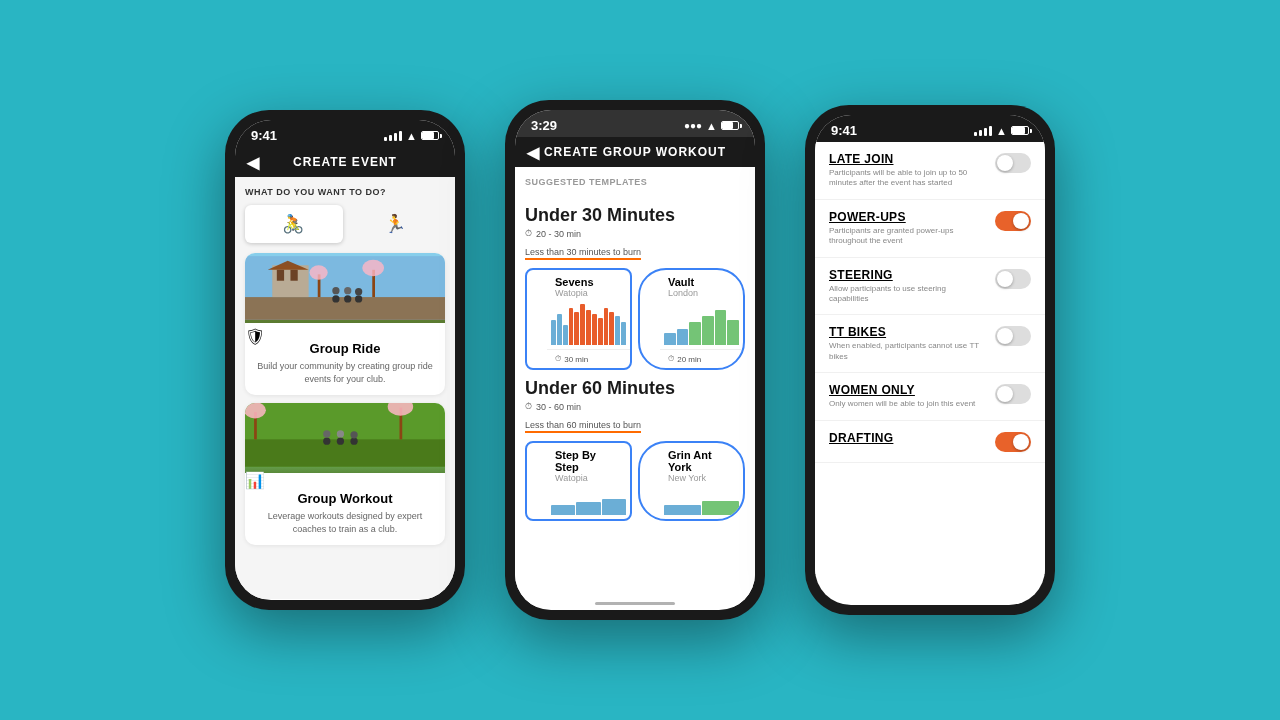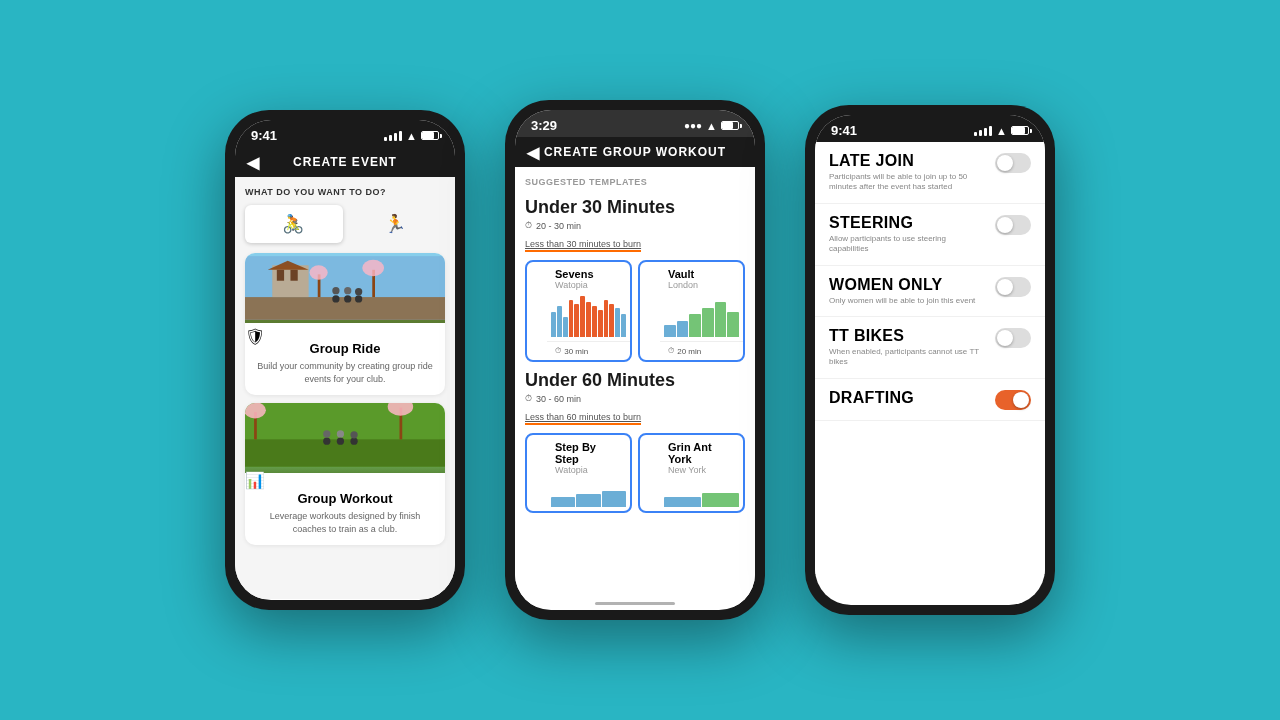--- a/index.html
+++ b/index.html
@@ -158,21 +158,21 @@
       background: white;
       height: calc(100% - 60px);
       overflow: hidden;
       padding: 10px;
     }
     .suggested-label {
       font-size: 9px;
       font-weight: 700;
       letter-spacing: 0.5px;
       color: #999;
-      margin-bottom: 10px;
+      margin-bottom: 18px;
       text-transform: uppercase;
     }
     .template-section-title {
       font-size: 18px;
       font-weight: 700;
       color: #1a1a1a;
       margin-bottom: 2px;
     }
     .template-meta {
       display: flex;
@@ -182,21 +182,20 @@
       color: #555;
       margin-bottom: 2px;
     }
     .template-sub {
       font-size: 9px;
       color: #555;
       border-bottom: 2px solid #ff6b00;
       display: inline-block;
       padding-bottom: 1px;
       margin-bottom: 8px;
-      text-decoration: underline;
     }
     .workout-cards-row {
       display: flex;
       gap: 6px;
       margin-bottom: 8px;
     }
     .workout-card {
       flex: 1;
       border: 2px solid #3b82f6;
       border-radius: 8px;
@@ -219,21 +218,21 @@
     .bar { flex: 1; border-radius: 1px 1px 0 0; }
     .workout-card-footer {
       padding: 4px 8px;
       font-size: 8px;
       color: #555;
       display: flex;
       align-items: center;
       gap: 3px;
       border-top: 1px solid #eee;
     }
-    .half-card { flex: 1; }
+    .half-card { flex: 1; border-radius: 28px; }
 
     
     .phone3 .phone-inner { width: 230px; height: 490px; }
     .phone3 .app-header {
       background: #2a2a2a;
       color: white;
       text-align: center;
       padding: 10px 16px;
       font-size: 12px;
       font-weight: 700;
@@ -246,21 +245,21 @@
       padding: 0;
     }
     .settings-item {
       padding: 10px 14px;
       border-bottom: 1px solid #f0f0f0;
       display: flex;
       align-items: flex-start;
       justify-content: space-between;
     }
     .settings-item-text { flex: 1; padding-right: 10px; }
-    .settings-item-title { font-size: 16px; font-weight: 700; letter-spacing: 0.3px; margin-bottom: 2px; }
+    .settings-item-title { font-size: 12px; font-weight: 700; letter-spacing: 0.3px; margin-bottom: 2px; text-decoration: underline; }
     .settings-item-desc { font-size: 8px; color: #888; line-height: 1.3; }
     .toggle {
       width: 36px;
       height: 20px;
       border-radius: 10px;
       position: relative;
       flex-shrink: 0;
       margin-top: 1px;
     }
     .toggle.off { background: #ddd; }
@@ -376,21 +375,21 @@
             <circle cx="90" cy="34" r="4" fill="#666"></circle>
             <circle cx="105" cy="42" r="4" fill="#333"></circle>
             <circle cx="105" cy="34" r="4" fill="#888"></circle>
             <circle cx="120" cy="42" r="4" fill="#333"></circle>
             <circle cx="120" cy="35" r="4" fill="#555"></circle>
           </svg>
           <div class="overlay-icon">📊</div>
         </div>
         <div class="event-card-body">
           <div class="event-card-title">Group Workout</div>
-          <div class="event-card-desc">Leverage workouts designed by finish coaches to train as a club.</div>
+          <div class="event-card-desc">Leverage workouts designed by expert coaches to train as a club.</div>
         </div>
       </div>
     </div>
   </div>
 </div>
 
 <div class="phone phone2">
   <div class="phone-inner">
     <div class="status-bar">
       <span class="time">3:29</span>
@@ -524,47 +523,56 @@
         <div class="settings-item-text">
           <div class="settings-item-title">LATE JOIN</div>
           <div class="settings-item-desc">Participants will be able to join up to 50 minutes after the event has started</div>
         </div>
         <div class="toggle off">
             <div class="toggle-knob"></div>
           </div>
       </div>
       <div class="settings-item">
         <div class="settings-item-text">
+          <div class="settings-item-title">POWER-UPS</div>
+          <div class="settings-item-desc">Participants are granted power-ups throughout the event</div>
+        </div>
+        <div class="toggle on">
+            <div class="toggle-knob"></div>
+          </div>
+      </div>
+      <div class="settings-item">
+        <div class="settings-item-text">
           <div class="settings-item-title">STEERING</div>
           <div class="settings-item-desc">Allow participants to use steering capabilities</div>
+        </div>
+        <div class="toggle off">
+            <div class="toggle-knob"></div>
+          </div>
+      </div>
+      <div class="settings-item">
+        <div class="settings-item-text">
+          <div class="settings-item-title">TT BIKES</div>
+          <div class="settings-item-desc">When enabled, participants cannot use TT bikes</div>
         </div>
         <div class="toggle off">
             <div class="toggle-knob"></div>
           </div>
       </div>
       <div class="settings-item">
         <div class="settings-item-text">
           <div class="settings-item-title">WOMEN ONLY</div>
           <div class="settings-item-desc">Only women will be able to join this event</div>
         </div>
         <div class="toggle off">
             <div class="toggle-knob"></div>
           </div>
       </div>
       <div class="settings-item">
         <div class="settings-item-text">
-          <div class="settings-item-title">TT BIKES</div>
-          <div class="settings-item-desc">When enabled, participants cannot use TT bikes</div>
-        </div>
-        <div class="toggle off">
-            <div class="toggle-knob"></div>
-          </div>
-      </div>
-      <div class="settings-item">
-        <div class="settings-item-text">
           <div class="settings-item-title">DRAFTING</div>
           <div class="settings-item-desc"></div>
         </div>
         <div class="toggle on">
             <div class="toggle-knob"></div>
           </div>
       </div>
     </div>
   </div>
 </div>

